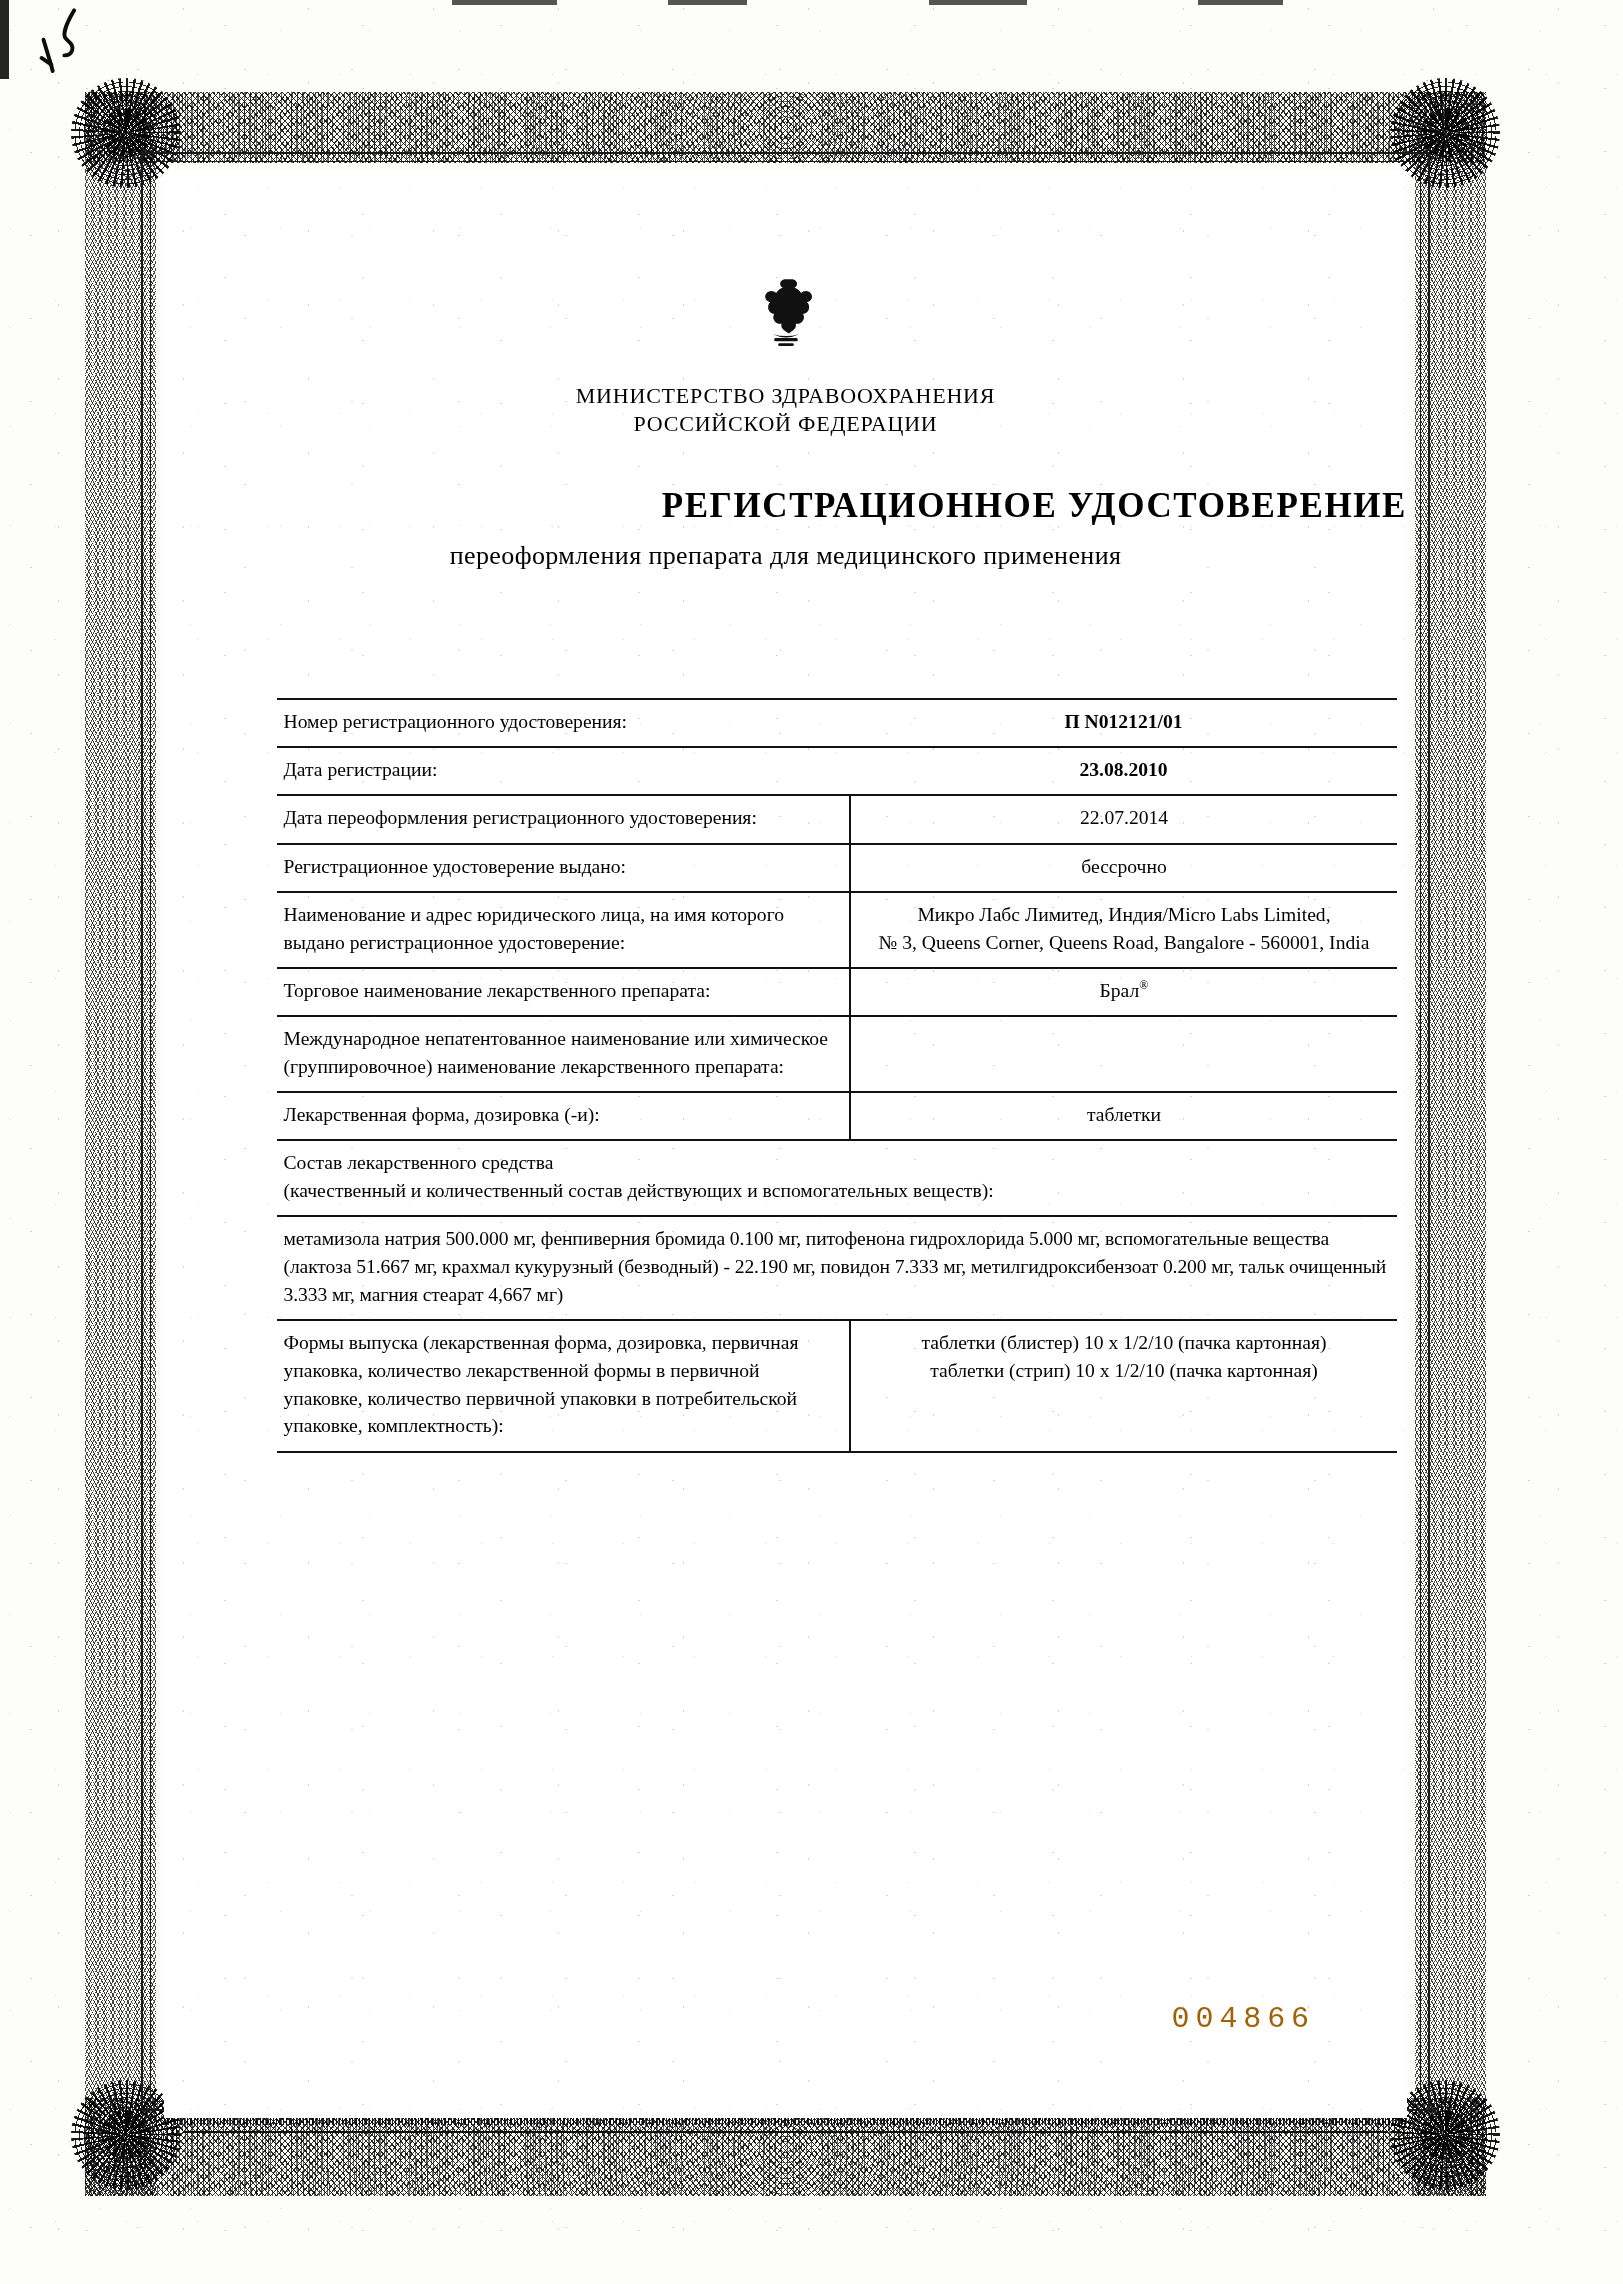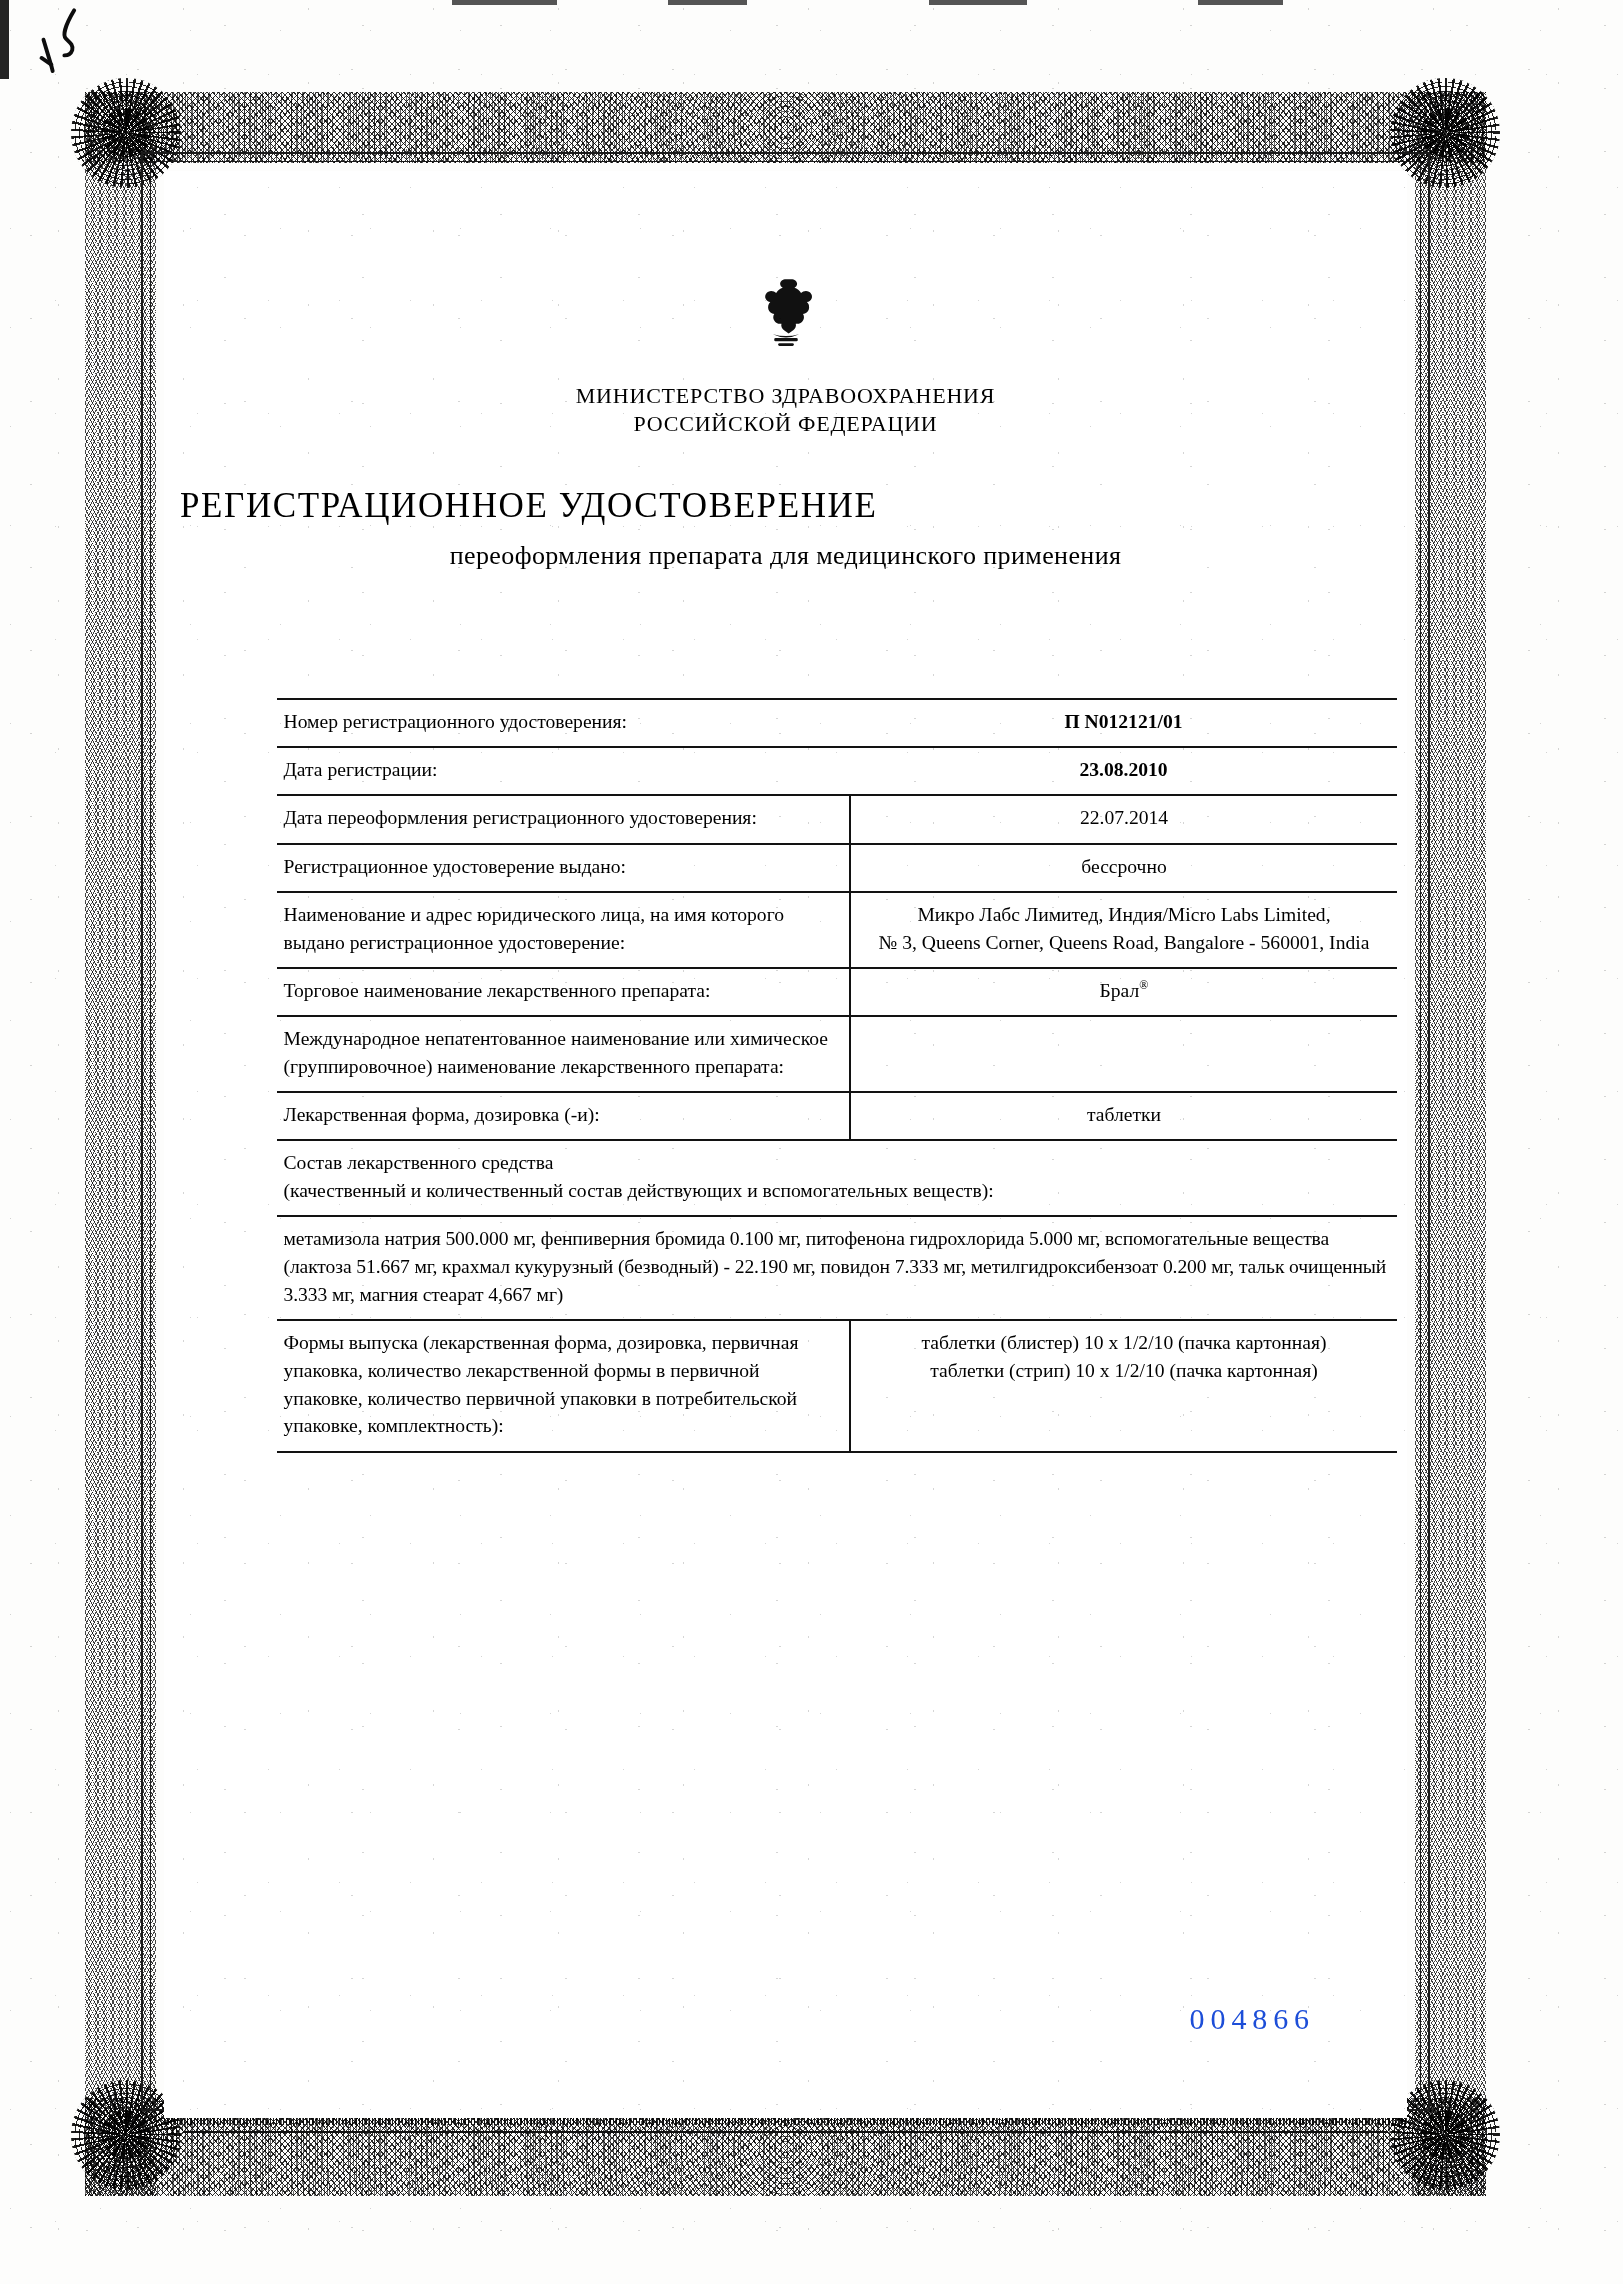--- a/index.html
+++ b/index.html
@@ -171,26 +171,26 @@
     left: 0; right: 0;
     top: 211px;
     text-align: center;
     font-size: 22px;
     letter-spacing: 0.8px;
     line-height: 1.28;
     font-weight: 400;
   }
   .doc-title {
     position: absolute;
-    left: 16px; right: 0;
+    left: 8px; right: 0;
     top: 315px;
-    text-align: left;
+    text-align: right;
     font-size: 35px;
     letter-spacing: 1.6px;
-    font-weight: 400;
+    font-weight: 700;
   }
   .doc-sub {
     position: absolute;
     left: 0; right: 0;
     top: 370px;
     text-align: center;
     font-size: 26px;
     letter-spacing: 0.4px;
     font-weight: 400;
   }
@@ -231,24 +231,24 @@
   .section-head {
     font-size: 19.6px;
     line-height: 1.38;
   }
 
   
   .serial {
     position: absolute;
     right: 92px;
     top: 1831px;
-    font-family: Liberation Serif, serif;
+    font-family: Liberation Mono, monospace;
     font-size: 30px;
     letter-spacing: 5.9px;
-    color: #1d4ed8;
+    color: #a16207;
   }
 
   
   .noise {
     position: absolute;
     inset: 0;
     pointer-events: none;
     opacity: .16;
     background-image:
       radial-gradient(circle at 12% 31%, #000 0 0.7px, transparent 0.7px),

